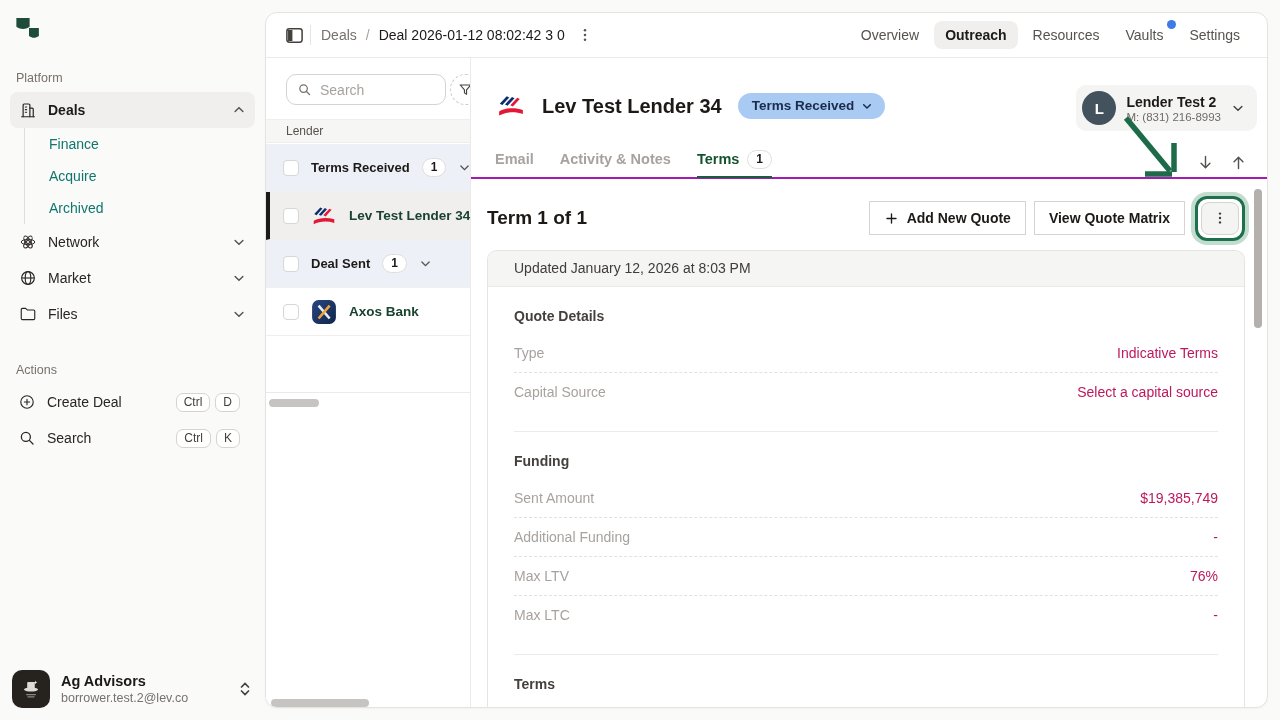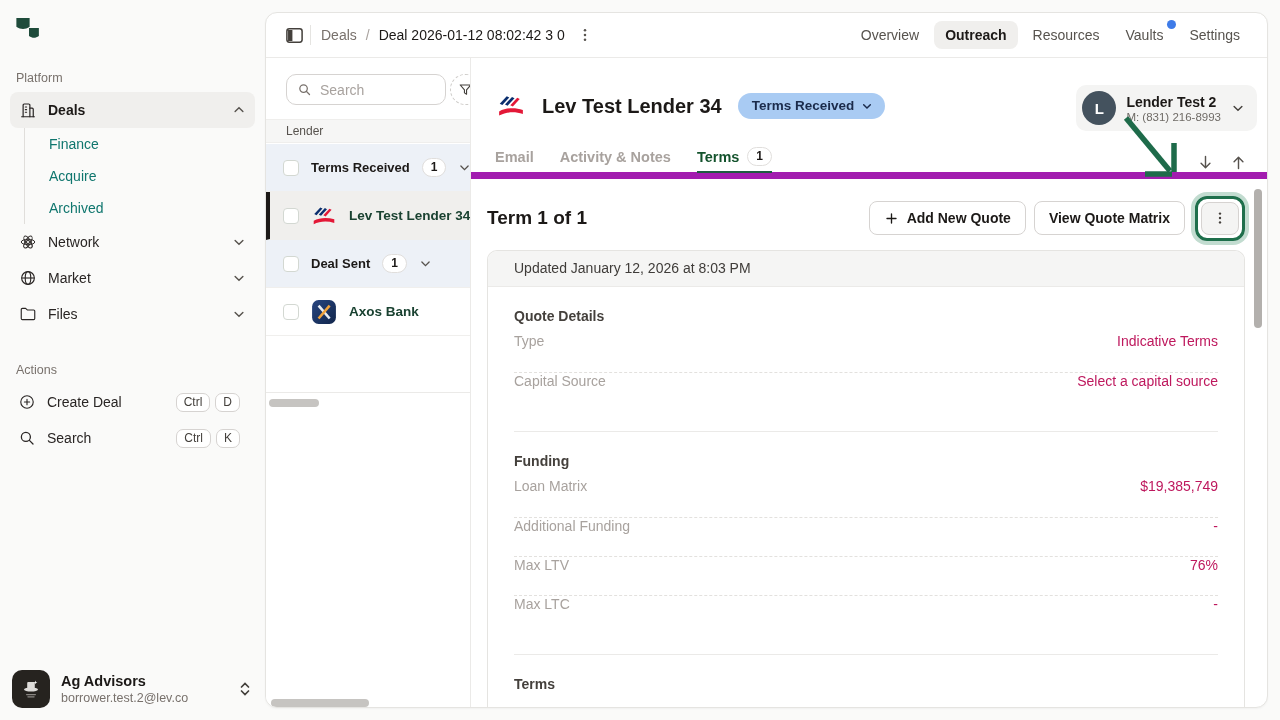--- a/index.html
+++ b/index.html
@@ -92,53 +92,53 @@
                   font-weight:bold; cursor:pointer; }
   .contact-chip { position:absolute; right:12px; top:27px; height:46px; background:#F4F4F3;
                   border-radius:10px; display:flex; align-items:center; gap:10px;
                   padding:0 12px 0 6px; cursor:pointer; }
   .contact-avatar { width:34px; height:34px; border-radius:50%; background:#44525E; color:#FFF;
                     font-size:15px; font-weight:bold; display:flex; align-items:center;
                     justify-content:center; }
   .contact-name { font-size:14px; font-weight:bold; color:#1C1917; }
   .contact-phone { font-size:11.5px; color:#6F6B66; margin-top:1px; }
   .detail-tabs { position:absolute; left:0; top:93px; width:100%; height:28px;
-                 border-bottom:7px solid #a21caf; display:flex; gap:26px; padding-left:24px; }
+                 border-bottom:2px solid #a21caf; display:flex; gap:26px; padding-left:24px; }
   .dtab { position:relative; font-size:14.5px; font-weight:bold; color:#A8A29E;
           display:flex; align-items:center; gap:8px; padding-bottom:10px; cursor:pointer; }
   .dtab.active { color:#14532D; }
   .dtab.active::after { content:""; position:absolute; left:0; right:0; bottom:-1px;
                         height:2px; background:#1D5B41; }
   .nav-arrows { position:absolute; right:22px; top:96px; display:flex; gap:16px; }
   .nav-arrows span { cursor:pointer; }
   .toolbar { position:absolute; left:16px; right:24px; top:140px; height:40px;
              display:flex; align-items:center; }
   .term-title { font-size:19px; font-weight:bold; color:#1C1917; }
   .toolbar .grow { flex:1; }
   .btn { height:34px; display:flex; align-items:center; gap:8px; border:1px solid #D6D3D1;
-         border-radius:8px; background:#FFF; padding:0 14px; font-size:14px; font-weight:bold;
+         border-radius:0; background:#FFF; padding:0 14px; font-size:14px; font-weight:bold;
          color:#1C1917; cursor:pointer; white-space:nowrap; }
   .btn + .btn { margin-left:8px; }
   .kebab-ring { margin-left:10px; border:3px solid #1E6F4B; border-radius:12px; padding:3px;
                 box-shadow:0 0 0 4px #C2DCD0; }
   .kebab-btn { width:38px; height:33px; background:#F4F4F3; border:1px solid #D6D3D1;
                border-radius:8px; display:flex; align-items:center; justify-content:center;
                cursor:pointer; }
 
   .quote-card { position:absolute; left:16px; right:24px; top:192px; height:470px;
                 border:1px solid #E5E4E1; border-bottom:none; border-radius:10px 10px 0 0;
                 background:#FFF; overflow:hidden; }
   .quote-head { height:36px; background:#F5F5F4; border-bottom:1px solid #EBEAE8;
                 font-size:14px; color:#3F3C39; line-height:35px; padding-left:26px; }
   .qbody { padding:0 26px; }
   .qsection { padding:18px 0 20px; border-bottom:1px solid #EBEAE8; }
   .qsection:last-child { border-bottom:none; }
   .qsec-title { font-size:14px; font-weight:bold; color:#44403C; height:22px;
                 margin-bottom:6px; display:flex; align-items:center; }
-  .qrow { height:39px; display:flex; align-items:flex-start; justify-content:space-between; }
+  .qrow { height:39px; display:flex; align-items:center; justify-content:space-between; }
   .qrow + .qrow { border-top:1px dashed #E3E1DE;gap:32px; }
   .qlabel { font-size:14px; color:#A8A29E; }
   .qvalue { font-size:14px; color:#be185d; }
 
   .vscroll { position:absolute; right:5px; top:176px; width:8px; height:139px;
              border-radius:4px; background:#B3B0AD; }
   .annot-arrow { position:absolute; left:853px; top:100px; pointer-events:none; }
 </style>
 </head>
 <body>
@@ -475,21 +475,21 @@
           </div>
           <div class="qrow">
             <span class="qlabel">Capital Source</span>
             <span class="qvalue">Select a capital source</span>
           </div>
         </div>
 
         <div class="qsection">
           <div class="qsec-title">Funding</div>
           <div class="qrow">
-            <span class="qlabel">Loan Matrix</span>
+            <span class="qlabel">Sent Amount</span>
             <span class="qvalue">$19,385,749</span>
           </div>
           <div class="qrow">
             <span class="qlabel">Additional Funding</span>
             <span class="qvalue">-</span>
           </div>
           <div class="qrow">
             <span class="qlabel">Max LTV</span>
             <span class="qvalue">76%</span>
           </div>

